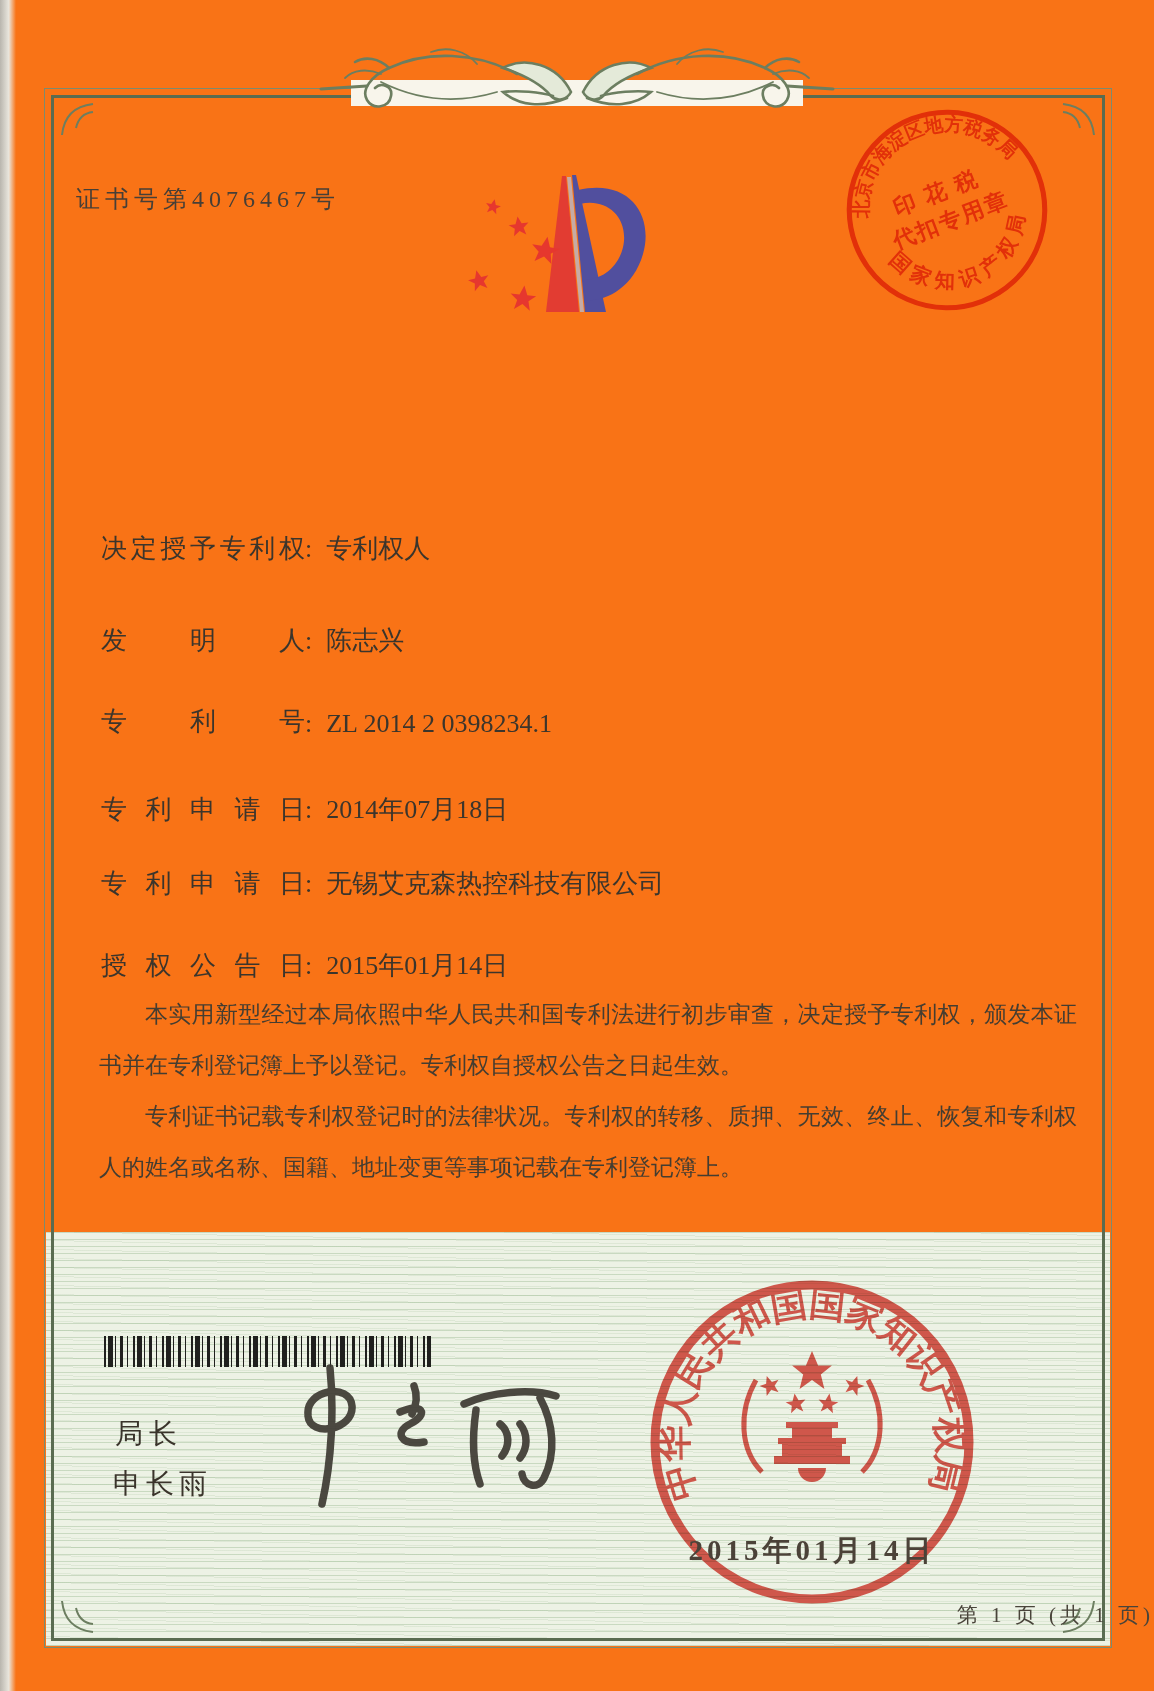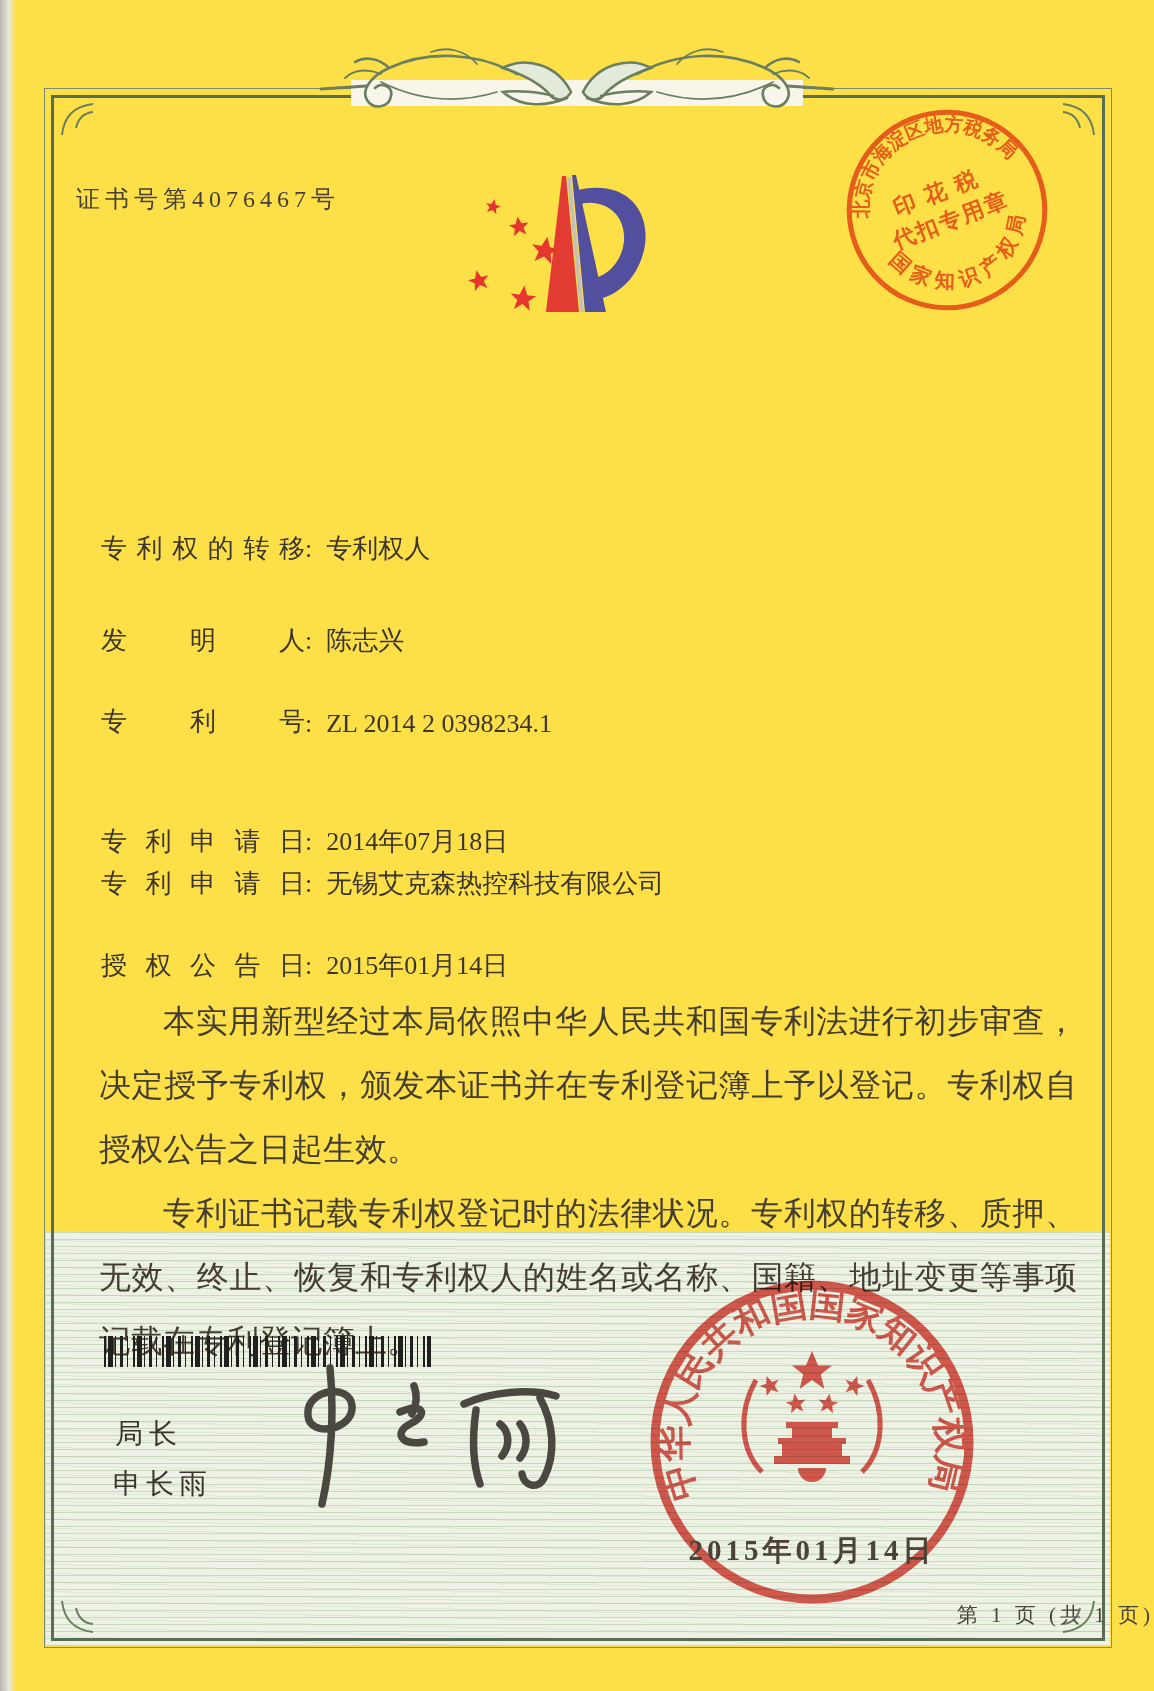--- a/index.html
+++ b/index.html
@@ -1,18 +1,18 @@
 <!DOCTYPE html>
 <html><head>
 <meta charset="utf-8">
 <style>
   html,body{margin:0;padding:0;background:#ffffff;}
   .page{
     position:relative; width:1154px; height:1691px; margin:0 auto;
-    background:#fde047; overflow:hidden;
+    background:#f97316; overflow:hidden;
     font-family:"Liberation Serif","DejaVu Serif",serif; color:#3e382f;
   }
   .scan-edge{position:absolute;left:0;top:0;bottom:0;width:16px;z-index:9;
     background:linear-gradient(to right,#b9b6ae,#e9e6dd 55%,rgba(233,230,221,0));}
   
   .guilloche{
     position:absolute;left:46px;right:44px;top:1232px;bottom:45px;z-index:0;
     background-color:#edf2e5;
     background-image:repeating-linear-gradient(0deg,rgba(151,183,142,.42) 0 1px,rgba(0,0,0,0) 1px 7px),
                      repeating-linear-gradient(1.2deg,rgba(151,183,142,.18) 0 1px,rgba(0,0,0,0) 1px 9px);
@@ -35,24 +35,24 @@
   .tax-stamp{position:absolute;left:835px;top:98px;width:224px;height:224px;z-index:3;
     transform:rotate(-21deg);mix-blend-mode:multiply;opacity:.92;}
 
   .title{position:absolute;left:0;width:100%;top:341px;text-align:center;z-index:2;
     font-size:50px;font-weight:700;color:#40382f;letter-spacing:16px;text-indent:16px;}
 
   .fields{z-index:2;}
   .field{position:absolute;left:101px;font-size:26px;color:#3b352c;z-index:2;white-space:nowrap;}
   .field .lbl{display:inline-block;width:204px;text-align:justify;text-align-last:justify;vertical-align:bottom;}
   .field .sep{margin-right:14px;}
-  .f1{top:531px}.f2{top:623px}.f3{top:704px}.f4{top:824px}.f5{top:866px}.f6{top:948px}
+  .f1{top:531px}.f2{top:623px}.f3{top:704px}.f4{top:792px}.f5{top:866px}.f6{top:948px}
 
   .paras{position:absolute;left:99px;top:989px;width:978px;z-index:2;
-    font-size:32px;line-height:64px;text-align:justify;color:#443d31;}
+    font-size:23px;line-height:51px;text-align:justify;color:#443d31;}
   .paras p{margin:0;text-indent:2em;}
 
   .barcode{position:absolute;left:104px;top:1336px;width:327px;height:31px;z-index:2;
     background:repeating-linear-gradient(90deg,
       #20201e 0 2px,rgba(0,0,0,0) 2px 4px,
       #20201e 4px 9px,rgba(0,0,0,0) 9px 11px,
       #20201e 11px 12px,rgba(0,0,0,0) 12px 16px,
       #20201e 16px 19px,rgba(0,0,0,0) 19px 23px,
       #20201e 23px 24px,rgba(0,0,0,0) 24px 29px);
   }
@@ -139,21 +139,21 @@
     <text x="110" y="98" text-anchor="middle" font-size="22" font-weight="700" letter-spacing="10" fill="#e65c50">印花税</text>
     <text x="110" y="128" text-anchor="middle" font-size="22" font-weight="700" letter-spacing="2" fill="#e65c50">代扣专用章</text>
     <text font-size="20" font-weight="700" fill="#e65c50">
       <textPath href="#stampBottom" startOffset="0" textLength="178" lengthAdjust="spacing">国家知识产权局</textPath>
     </text>
   </svg>
 
 
   <div class="fields">
     <div class="field f1">
-      <span class="lbl">专利权的转移</span><span class="sep">:</span><span>专利权人</span>
+      <span class="lbl">决定授予专利权</span><span class="sep">:</span><span>专利权人</span>
     </div>
     <div class="field f2">
       <span class="lbl">发明人</span><span class="sep">:</span><span>陈志兴</span>
     </div>
     <div class="field f3">
       <span class="lbl">专利号</span><span class="sep">:</span><span>ZL 2014 2 0398234.1</span>
     </div>
     <div class="field f4">
       <span class="lbl">专利申请日</span><span class="sep">:</span><span>2014年07月18日</span>
     </div>

